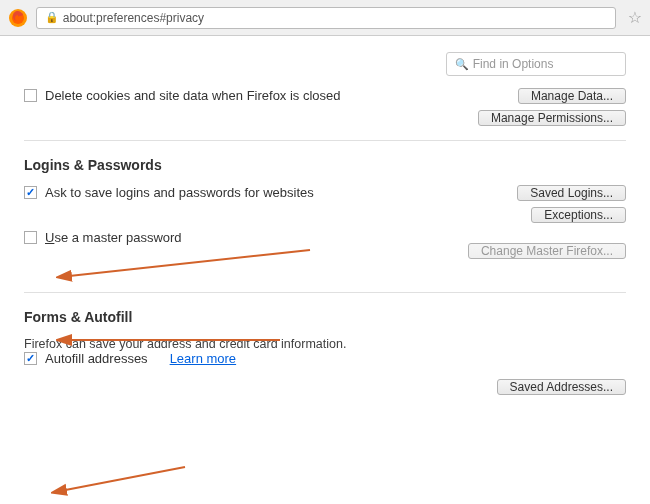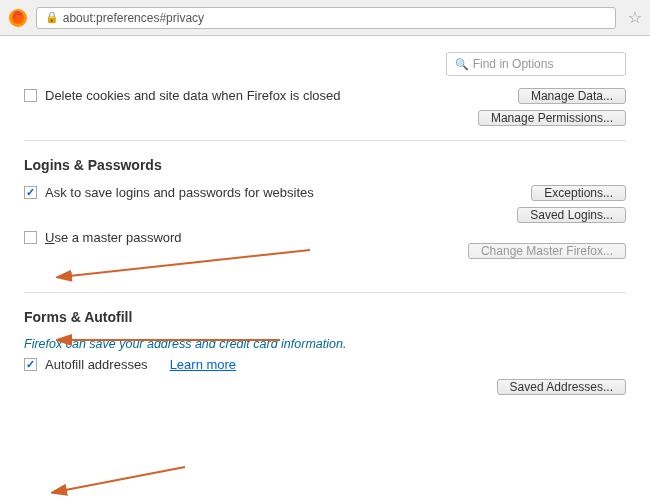--- a/index.html
+++ b/index.html
@@ -152,23 +152,22 @@
     .logins-section {
       margin-bottom: 31px;
     }
 
     
     .forms-section {
       margin-top: 4px;
     }
     .forms-description {
       font-size: 12.5px;
-      color: #0369a1;
-      margin-bottom: 6px;
-      font-style: italic;
+      color: #404040;
+      margin-bottom: 0;
     }
 
     
     .link {
       color: #0060df;
       text-decoration: underline;
       cursor: pointer;
       font-size: 13px;
     }
 
@@ -246,22 +245,22 @@
           </div>
           <span>Ask to save logins and passwords for websites</span>
         </div>
         <div style="height:14px;"></div>
         <div class="checkbox-row">
           <div class="checkbox"></div>
           <span><span class="underline-hint">U</span>se a master password</span>
         </div>
       </div>
       <div class="section-right">
+        <button class="btn">Saved Logins...</button>
         <button class="btn">Exceptions...</button>
-        <button class="btn">Saved Logins...</button>
         <div style="height:8px;"></div>
         <button class="btn disabled">Change Master Firefox...</button>
       </div>
     </div>
   </div>
 
   <hr class="divider">
 
   <div class="forms-section">
     <div class="section-header">Forms &amp; Autofill</div>

